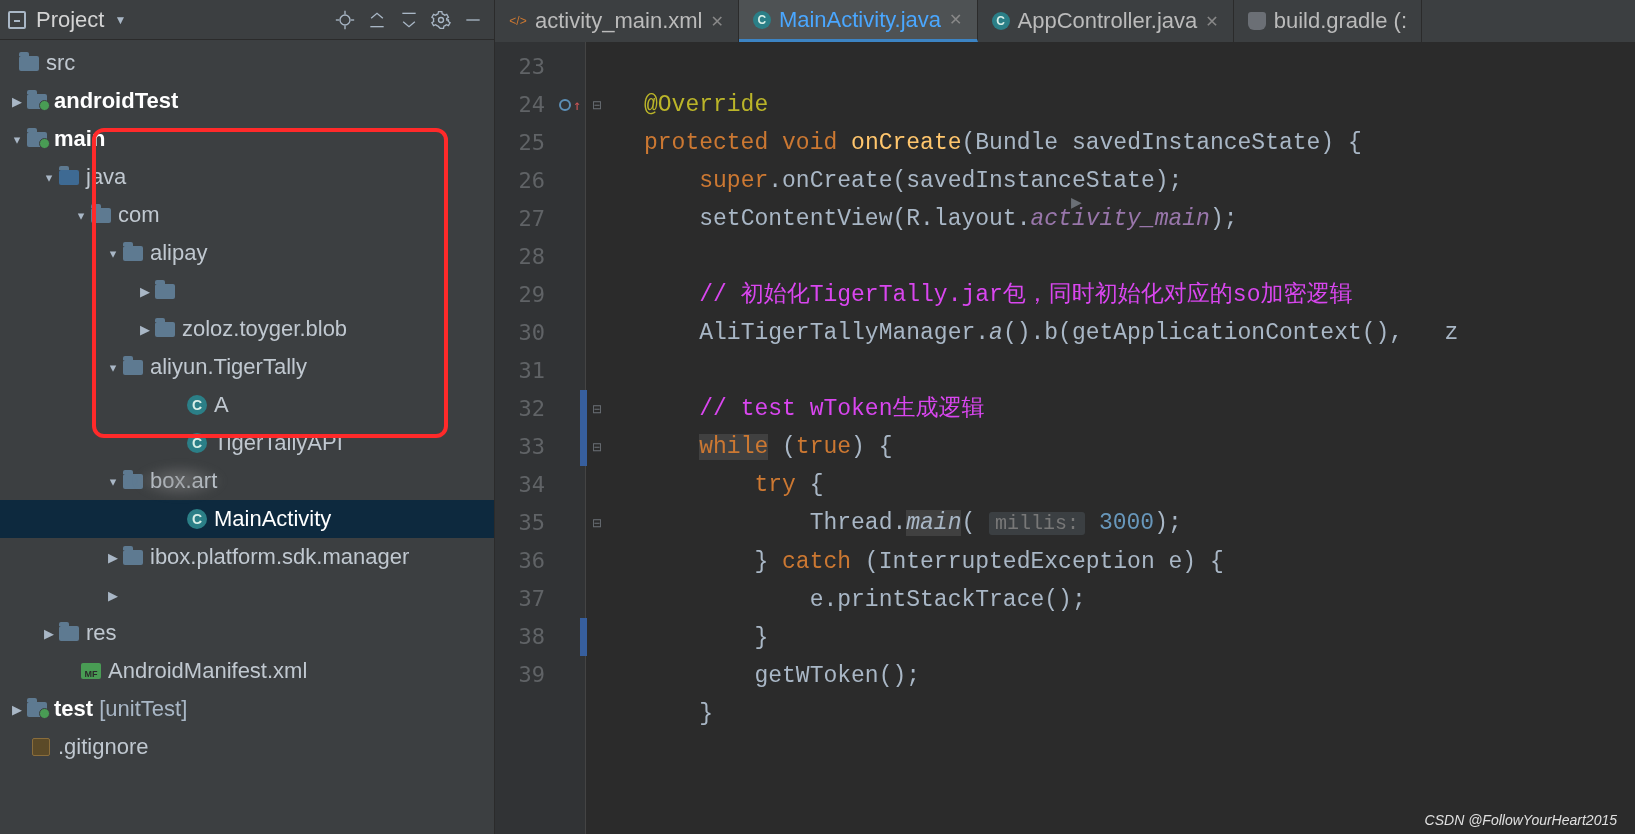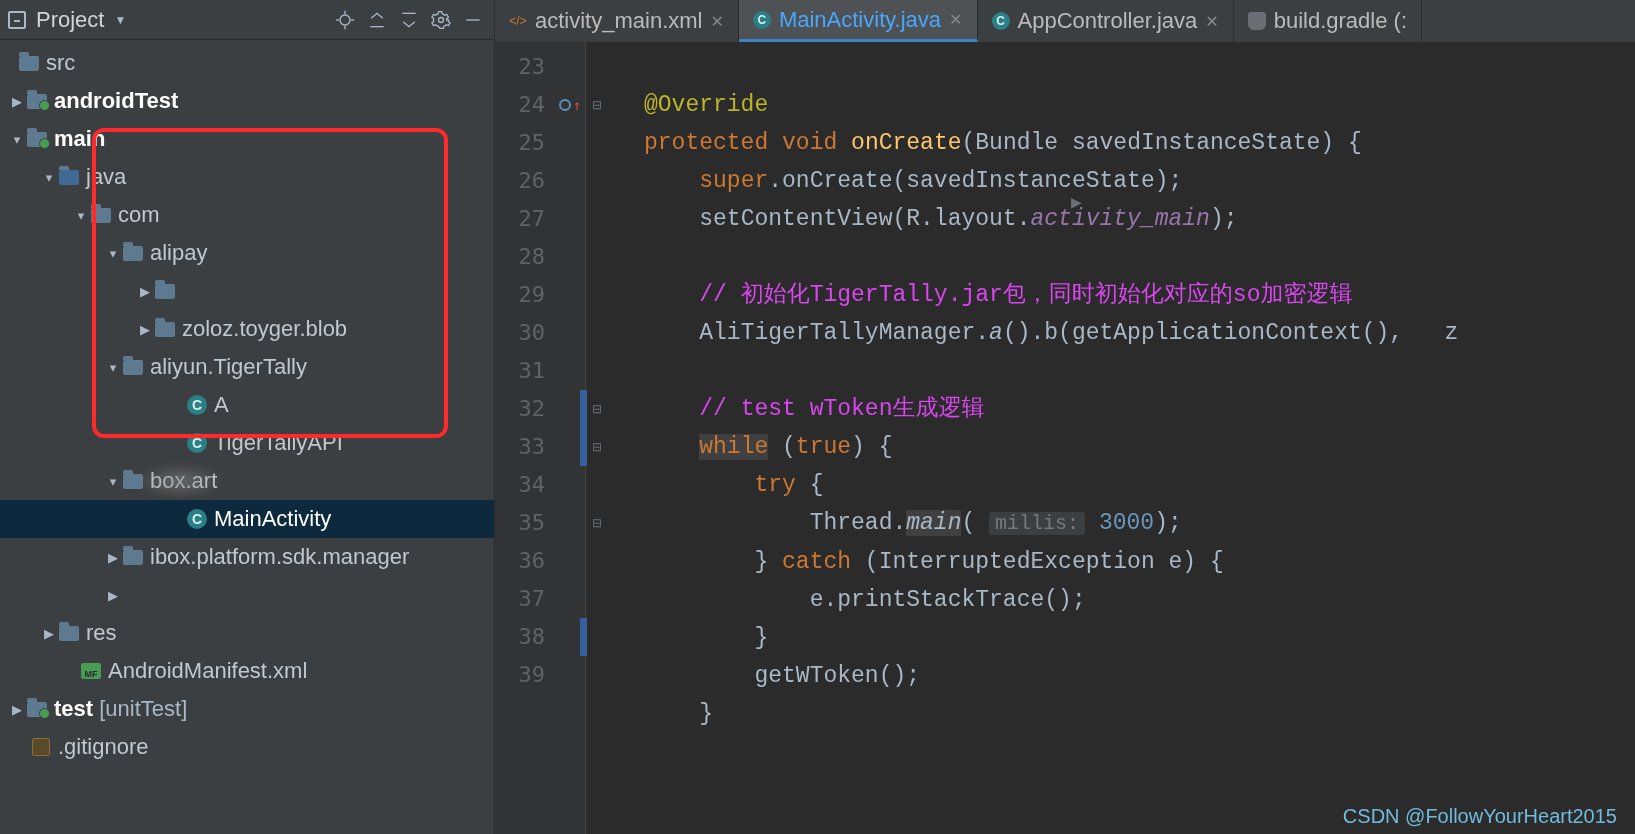--- a/index.html
+++ b/index.html
@@ -80,22 +80,23 @@
   .num { color:#6897bb;font-family:Liberation Mono, monospace; }
   .fn { color:#ffc66d; }
   .cm { color:#d946ef; }
   .it { font-style:italic; color:#9876aa; }
   .itc { font-style:italic; color:#a9b7c6; }
   .hl { background:#404040; }
   .hint { color:#787878; background:#3b3f42; padding:0 6px; border-radius:3px; font-size:20px; }
 
   .watermark {
     position:absolute; right:18px; bottom:6px;
-    color:#7dd3fc; font-size:20px;
+    color:#ffffff; font-size:14px;
     opacity:0.85;
+    font-style:italic;
   }
   .sep-arrow { position:absolute; left:576px; top:152px; color:#6a6f75; font-size:14px; }
   .blue-gutter-bar { position:absolute; left:85px; width:7px; background:#375f9e; }
 </style>
 </head>
 <body>
 
 <div class="ide">
 
   <div class="sidebar">

